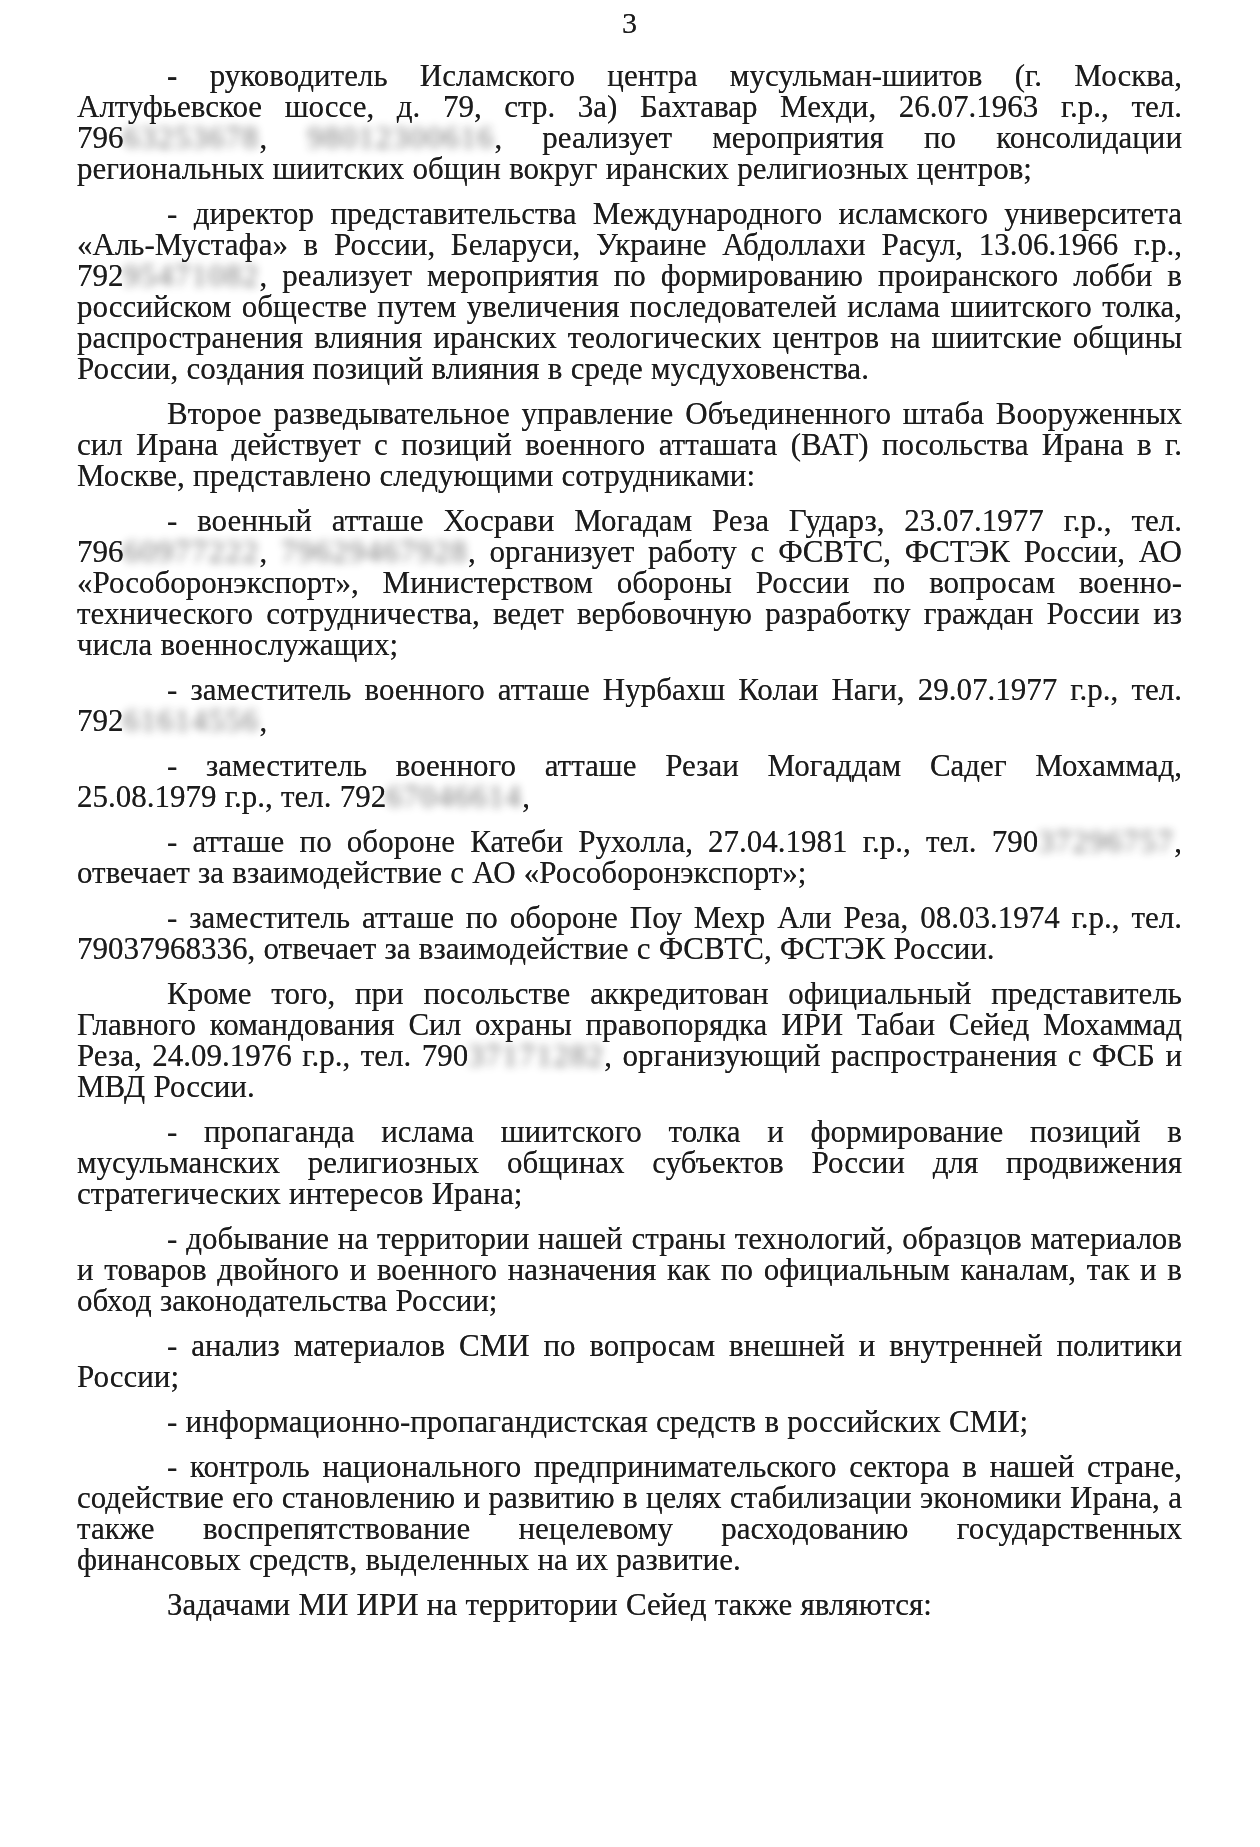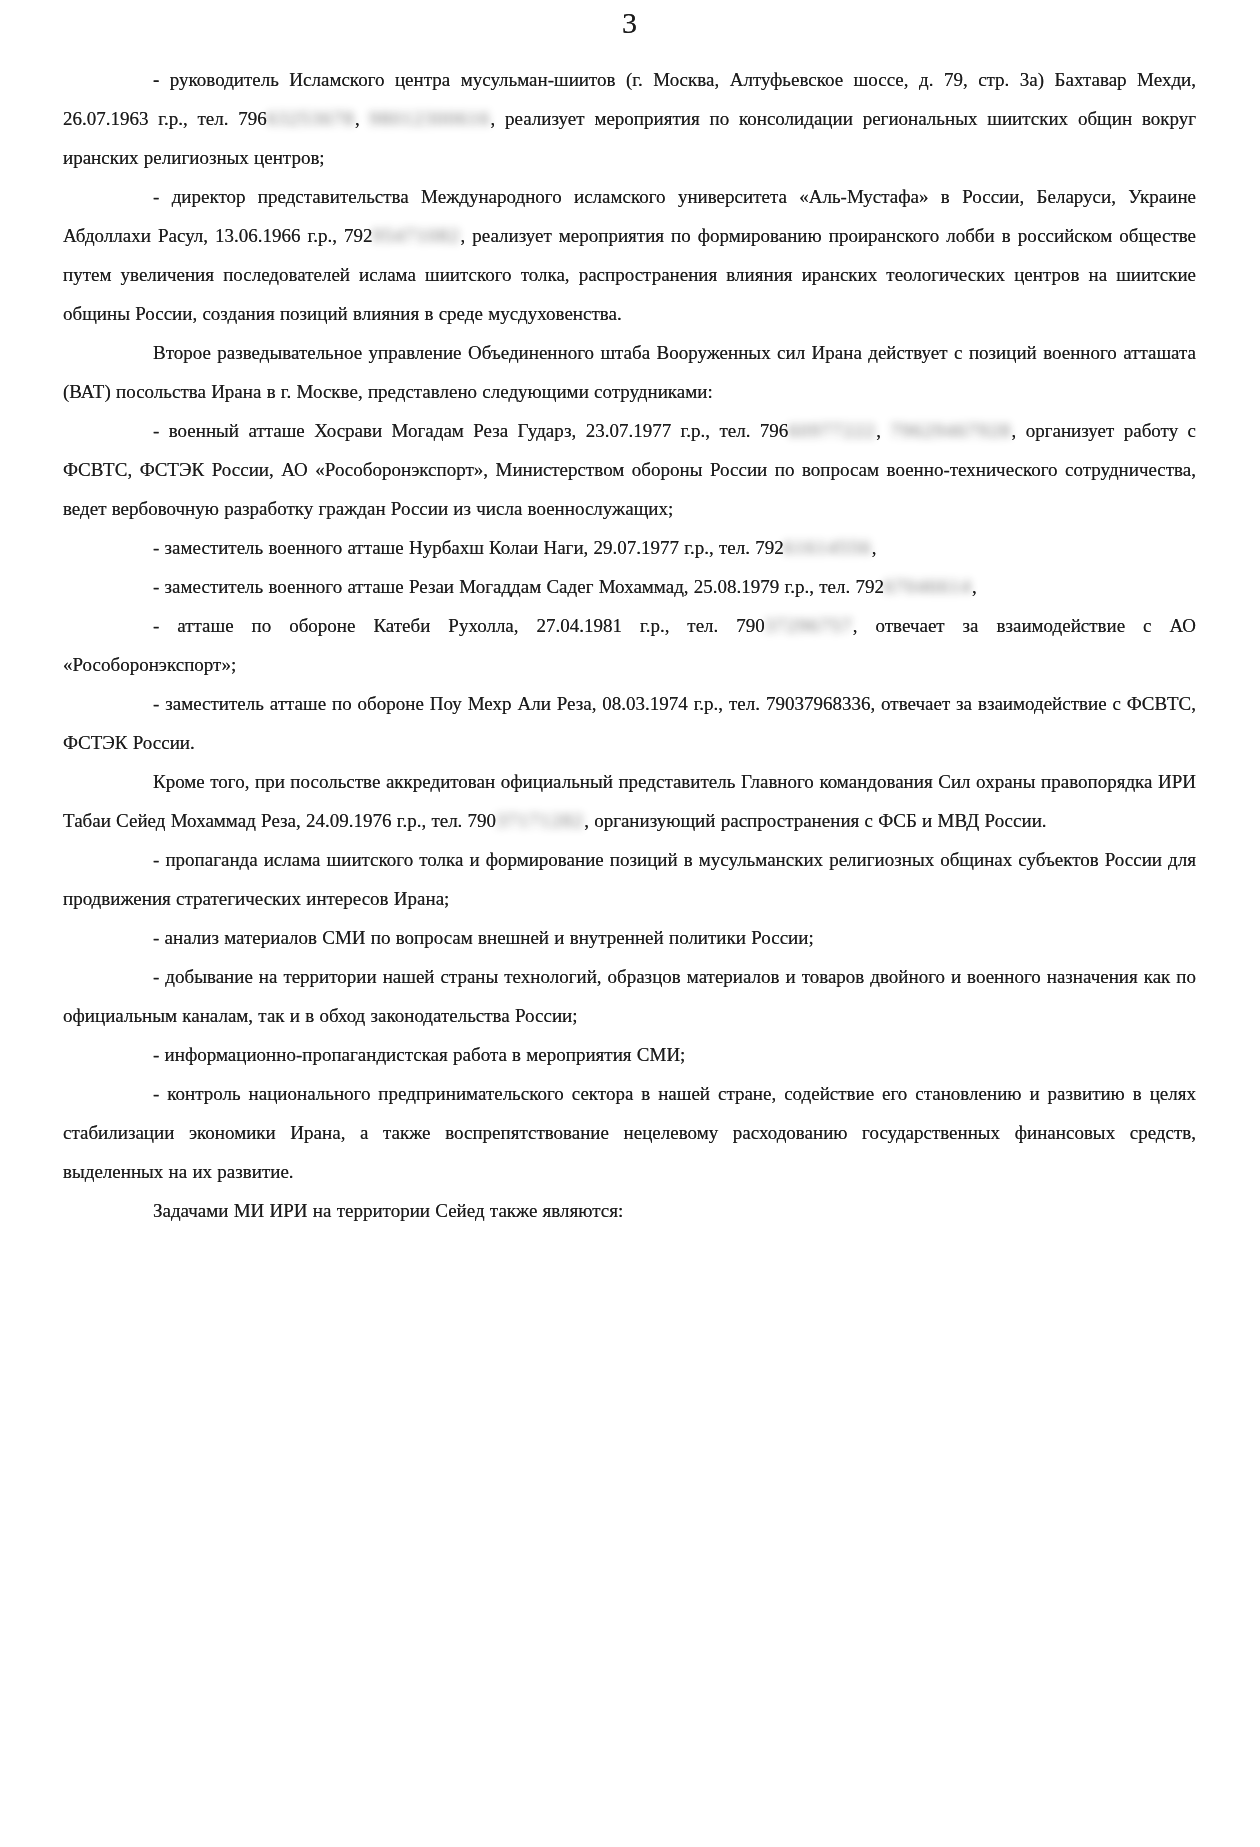--- a/index.html
+++ b/index.html
@@ -22,23 +22,23 @@
     background: #ffffff;
   }
   .page-number {
     text-align: center;
     font-size: 30px;
     line-height: 34px;
     margin: 0 0 20px 0;
     text-shadow: 0 0 0.6px rgba(25,25,25,0.75);
   }
   .doc p {
-    margin: 0;
-    font-size: 19px;
-    line-height: 39px;
+    margin: 14px;
+    font-size: 31px;
+    line-height: 31px;
     text-align: justify;
     text-indent: 90px;
     text-shadow: 0 0 0.6px rgba(25,25,25,0.75);
     word-spacing: 0.5px;
   }
   .doc .b { font-weight: bold; }
   .doc .redacted {
     filter: blur(4px);
     opacity: 0.55;
     letter-spacing: 1.5px;
@@ -54,19 +54,19 @@
       <p><span class="b">-</span><span> руководитель Исламского центра мусульман-шиитов (г. Москва, Алтуфьевское шоссе, д. 79, стр. 3а) Бахтавар Мехди, 26.07.1963 г.р., тел. 796</span><span class="redacted">63253678</span><span>, </span><span class="redacted">98012300616</span><span>, реализует мероприятия по консолидации региональных шиитских общин вокруг иранских религиозных центров;</span></p>
       <p><span>- директор представительства Международного исламского университета «Аль-Мустафа» в России, Беларуси, Украине Абдоллахи Расул, 13.06.1966 г.р., 792</span><span class="redacted">95471082</span><span>, реализует мероприятия по формированию проиранского лобби в российском обществе путем увеличения последователей ислама шиитского толка, распространения влияния иранских теологических центров на шиитские общины России, создания позиций влияния в среде мусдуховенства.</span></p>
       <p><span>Второе разведывательное управление Объединенного штаба Вооруженных сил Ирана действует с позиций военного атташата (ВАТ) посольства Ирана в г. Москве, представлено следующими сотрудниками:</span></p>
       <p><span>- военный атташе Хосрави Могадам Реза Гударз, 23.07.1977 г.р., тел. 796</span><span class="redacted">60977222</span><span>, </span><span class="redacted">79629467928</span><span>, организует работу с ФСВТС, ФСТЭК России, АО «Рособоронэкспорт», Министерством обороны России по вопросам военно-технического сотрудничества, ведет вербовочную разработку граждан России из числа военнослужащих;</span></p>
       <p><span>- заместитель военного атташе Нурбахш Колаи Наги, 29.07.1977 г.р., тел. 792</span><span class="redacted">61614556</span><span>,</span></p>
       <p><span>- заместитель военного атташе Резаи Могаддам Садег Мохаммад, 25.08.1979 г.р., тел. 792</span><span class="redacted">67046614</span><span>,</span></p>
       <p><span>- атташе по обороне Катеби Рухолла, 27.04.1981 г.р., тел. 790</span><span class="redacted">37296757</span><span>, отвечает за взаимодействие с АО «Рособоронэкспорт»;</span></p>
       <p><span>- заместитель атташе по обороне Поу Мехр Али Реза, 08.03.1974 г.р., тел. 79037968336, отвечает за взаимодействие с ФСВТС, ФСТЭК России.</span></p>
       <p><span>Кроме того, при посольстве аккредитован официальный представитель Главного командования Сил охраны правопорядка ИРИ Табаи Сейед Мохаммад Реза, 24.09.1976 г.р., тел. 790</span><span class="redacted">37171282</span><span>, организующий распространения с ФСБ и МВД России.</span></p>
       <p><span>- пропаганда ислама шиитского толка и формирование позиций в мусульманских религиозных общинах субъектов России для продвижения стратегических интересов Ирана;</span></p>
+      <p><span>- добывание на территории нашей страны технологий, образцов материалов и товаров двойного и военного назначения как по официальным каналам, так и в обход законодательства России;</span></p>
       <p><span>- анализ материалов СМИ по вопросам внешней и внутренней политики России;</span></p>
-      <p><span>- добывание на территории нашей страны технологий, образцов материалов и товаров двойного и военного назначения как по официальным каналам, так и в обход законодательства России;</span></p>
-      <p><span>- информационно-пропагандистская работа в мероприятия СМИ;</span></p>
+      <p><span>- информационно-пропагандистская средств в российских СМИ;</span></p>
       <p><span>- контроль национального предпринимательского сектора в нашей стране, содействие его становлению и развитию в целях стабилизации экономики Ирана, а также воспрепятствование нецелевому расходованию государственных финансовых средств, выделенных на их развитие.</span></p>
       <p><span>Задачами МИ ИРИ на территории Сейед также являются:</span></p>
     </div>
 </div>
 
 </body></html>

